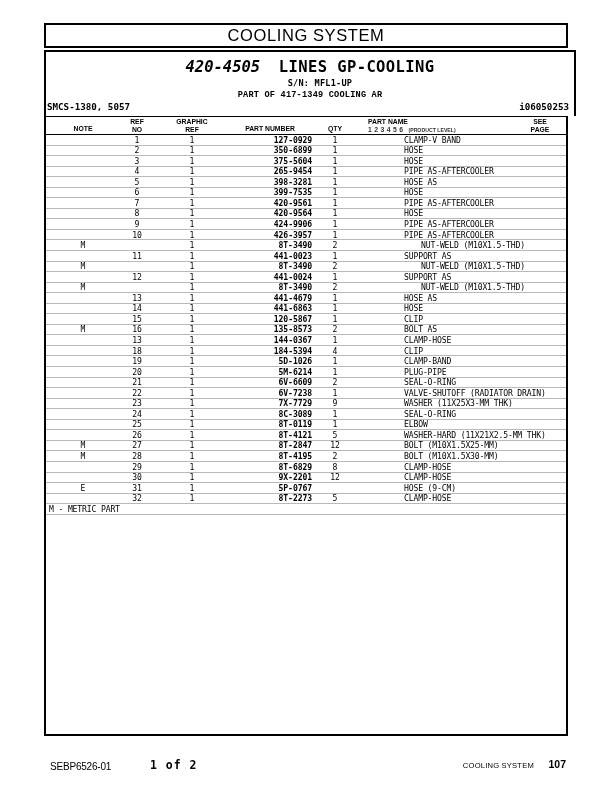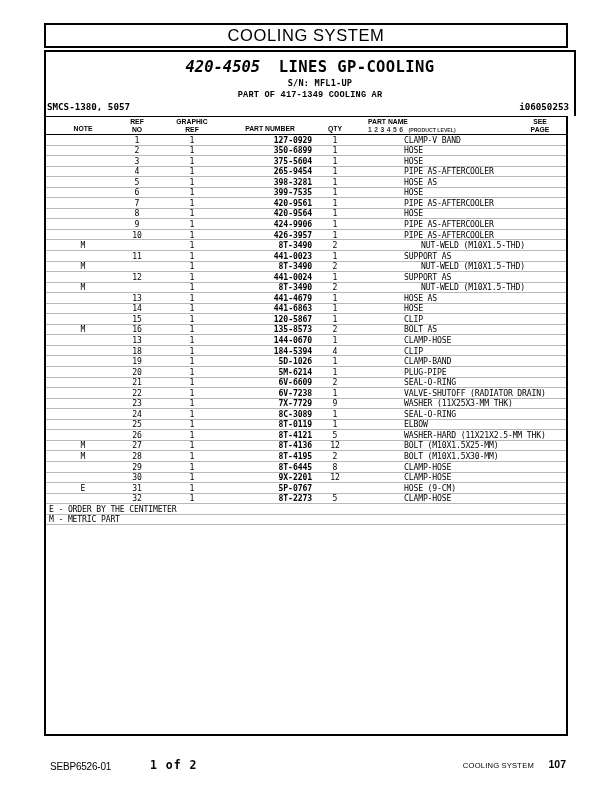--- a/index.html
+++ b/index.html
@@ -454,21 +454,21 @@
           <div class="c c-graphic">1</div>
           <div class="c c-partnum">135-8573</div>
           <div class="c c-qty">2</div>
           <div class="c c-name">BOLT AS</div>
           <div class="c c-seepage"></div>
         </div>
         <div class="row">
           <div class="c c-note"></div>
           <div class="c c-refno">13</div>
           <div class="c c-graphic">1</div>
-          <div class="c c-partnum">144-0670</div>
+          <div class="c c-partnum">144-0367</div>
           <div class="c c-qty">1</div>
           <div class="c c-name">CLAMP-HOSE</div>
           <div class="c c-seepage"></div>
         </div>
         <div class="row">
           <div class="c c-note"></div>
           <div class="c c-refno">18</div>
           <div class="c c-graphic">1</div>
           <div class="c c-partnum">184-5394</div>
           <div class="c c-qty">4</div>
@@ -544,39 +544,39 @@
           <div class="c c-graphic">1</div>
           <div class="c c-partnum">8T-4121</div>
           <div class="c c-qty">5</div>
           <div class="c c-name">WASHER-HARD  (11X21X2.5-MM THK)</div>
           <div class="c c-seepage"></div>
         </div>
         <div class="row">
           <div class="c c-note">M</div>
           <div class="c c-refno">27</div>
           <div class="c c-graphic">1</div>
-          <div class="c c-partnum">8T-4136</div>
+          <div class="c c-partnum">8T-2847</div>
           <div class="c c-qty">12</div>
           <div class="c c-name">BOLT  (M10X1.5X25-MM)</div>
           <div class="c c-seepage"></div>
         </div>
         <div class="row">
           <div class="c c-note">M</div>
           <div class="c c-refno">28</div>
           <div class="c c-graphic">1</div>
           <div class="c c-partnum">8T-4195</div>
           <div class="c c-qty">2</div>
           <div class="c c-name">BOLT  (M10X1.5X30-MM)</div>
           <div class="c c-seepage"></div>
         </div>
         <div class="row">
           <div class="c c-note"></div>
           <div class="c c-refno">29</div>
           <div class="c c-graphic">1</div>
-          <div class="c c-partnum">8T-6445</div>
+          <div class="c c-partnum">8T-6829</div>
           <div class="c c-qty">8</div>
           <div class="c c-name">CLAMP-HOSE</div>
           <div class="c c-seepage"></div>
         </div>
         <div class="row">
           <div class="c c-note"></div>
           <div class="c c-refno">30</div>
           <div class="c c-graphic">1</div>
           <div class="c c-partnum">9X-2201</div>
           <div class="c c-qty">12</div>
@@ -597,23 +597,20 @@
           <div class="c c-refno">32</div>
           <div class="c c-graphic">1</div>
           <div class="c c-partnum">8T-2273</div>
           <div class="c c-qty">5</div>
           <div class="c c-name">CLAMP-HOSE</div>
           <div class="c c-seepage"></div>
         </div>
       </div>
 
     <div id="legend-container">
-        <div class="legend-row">
-          <div class="lg">E - ORDER BY THE CENTIMETER</div>
-        </div>
         <div class="legend-row">
           <div class="lg">M - METRIC PART</div>
         </div>
       </div>
 
   </div>
 
   <div class="footer">
     <div class="ft-doc">SEBP6526-01</div>
     <div class="ft-page">1  of  2</div>

